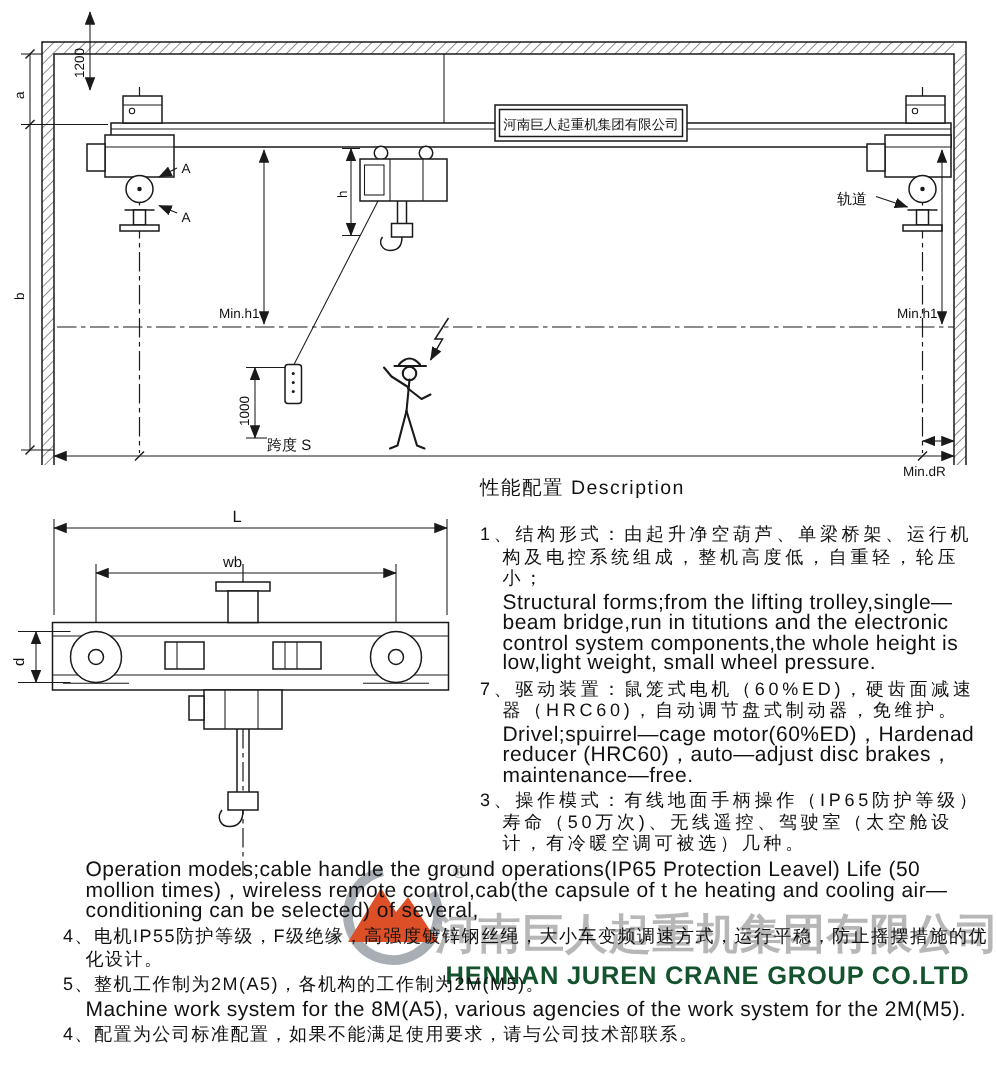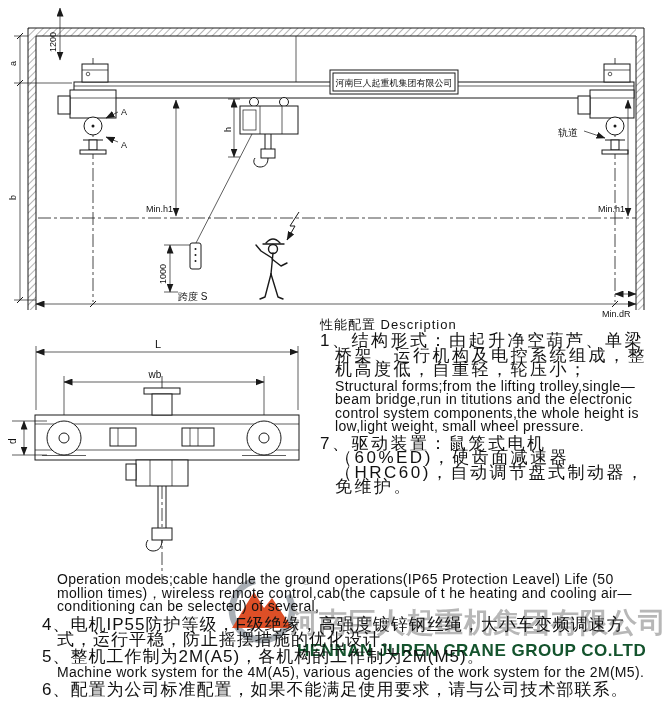--- a/index.html
+++ b/index.html
@@ -11,22 +11,22 @@
   svg .s{stroke:#1a1a1a;stroke-width:1;fill:none}
   svg .sf{stroke:#1a1a1a;stroke-width:1;fill:#fff}
   svg .thin{stroke-width:0.7}
   svg .cl{stroke:#1a1a1a;stroke-width:0.8;fill:none;stroke-dasharray:13 3 3 3}
   svg .pr{stroke:#1a1a1a;stroke-width:1.4;fill:none;stroke-linecap:round;stroke-linejoin:round}
   svg text{fill:#111;stroke:none;font-family:"Liberation Sans",sans-serif}
   .drawing{z-index:1}
   .desc{z-index:2}
   .desc-col{left:320px;top:316px;width:342px}
   .desc-wide{left:30px;top:573px;width:630px}
-  .title{font-size:13px;letter-spacing:1px;margin-bottom:0}
-  p.cn{font-size:17px;line-height:14.5px;color:#111;padding-left:15px;text-indent:-15px;margin-bottom:2px}
+  .title{font-size:13px;letter-spacing:1px;margin-bottom:15px}
+  p.cn{font-size:12px;line-height:14.5px;color:#111;padding-left:15px;text-indent:-15px;margin-bottom:2px}
   .desc-col p.cn{letter-spacing:2.5px}
   .desc-wide p.cn{letter-spacing:1px;margin-left:12px;line-height:15px}
   p.en{font-size:14px;line-height:13.5px;letter-spacing:.3px;color:#111;padding-left:15px;margin-bottom:3px}
   .desc-wide p.en{margin-left:12px}
   .watermark{z-index:0}
   .wm-cn{position:absolute;left:290px;top:604px;font-size:28px;font-weight:bold;color:#b7b7b7;letter-spacing:1px;white-space:nowrap}
   .wm-en{position:absolute;left:297px;top:641px;font-size:17px;font-weight:bold;color:#14532d;letter-spacing:.5px;white-space:nowrap}
   .wm-reg{position:absolute;left:302px;top:574px;font-size:12px;color:#b0b0b0;font-weight:bold}
   .wm-logo{position:absolute;left:224px;top:572px}
 </style>
@@ -287,23 +287,25 @@
       <line class="s thin" x1="24" y1="89" x2="24" y2="123" marker-start="url(#a2s)" marker-end="url(#a2e)"></line>
       <text transform="translate(16,112) rotate(-90)" font-size="10">d</text>
     </g>
   </svg>
 
   <div class="abs desc desc-col">
     <div class="title">性能配置 Description</div>
     <p class="cn">1、结构形式：由起升净空葫芦、单梁桥架、运行机构及电控系统组成，整机高度低，自重轻，轮压小；</p>
     <p class="en">Structural forms;from the lifting trolley,single—beam bridge,run in titutions and the electronic control system components,the whole height is low,light weight, small wheel pressure.</p>
     <p class="cn">7、驱动装置：鼠笼式电机（60%ED)，硬齿面减速器（HRC60)，自动调节盘式制动器，免维护。</p>
+    <p class="en">Drivel;spuirrel—cage motor(60%ED)，Hardenad reducer (HRC60)，auto—adjust disc brakes，maintenance—free.</p>
+    <p class="cn">3、操作模式：有线地面手柄操作（IP65防护等级）寿命（50万次)、无线遥控、驾驶室（太空舱设计，有冷暖空调可被选）几种。</p>
   </div>
 
   <div class="abs desc desc-wide">
     <p class="en">Operation modes;cable handle the ground operations(IP65 Protection Leavel) Life (50 mollion times)，wireless remote control,cab(the capsule of t he heating and cooling air—conditioning can be selected) of several,</p>
     <p class="cn">4、电机IP55防护等级，F级绝缘，高强度镀锌钢丝绳，大小车变频调速方式，运行平稳，防止摇摆措施的优化设计。</p>
     <p class="cn">5、整机工作制为2M(A5)，各机构的工作制为2M(M5)。</p>
-    <p class="en">Machine work system for the 4M(A5), various agencies of the work system for the 2M(M5).</p>
-    <p class="cn">6、配置为公司标准配置，如果不能满足使用要求，请与公司技术部联系。</p>
+    <p class="en">Machine work system for the 8M(A5), various agencies of the work system for the 2M(M5).</p>
+    <p class="cn">4、配置为公司标准配置，如果不能满足使用要求，请与公司技术部联系。</p>
   </div>
 
 </div>
 
 </body></html>

